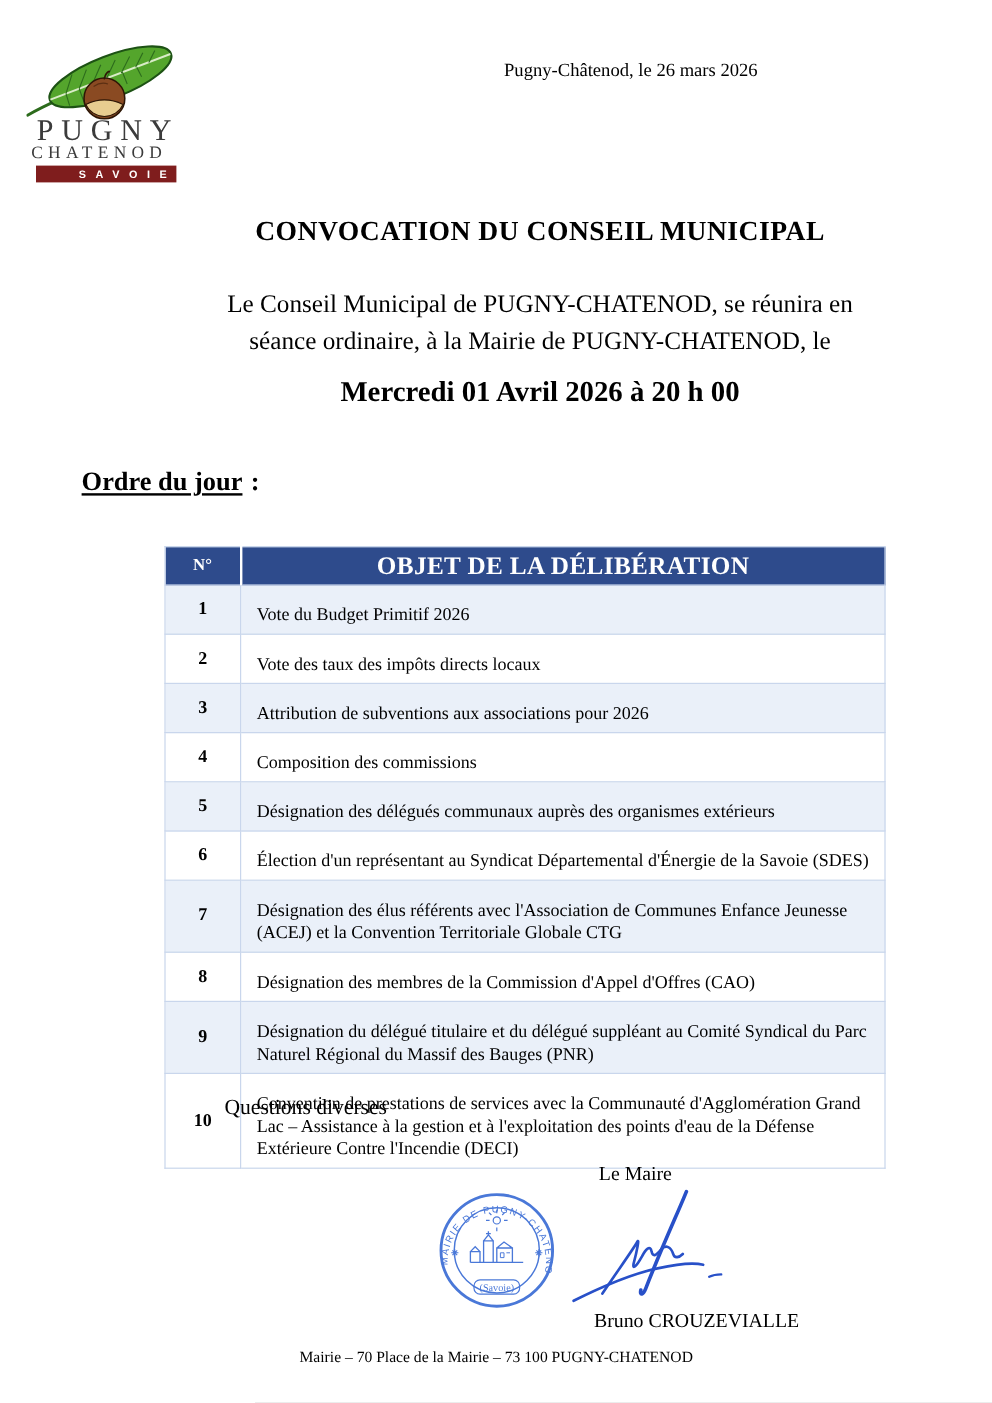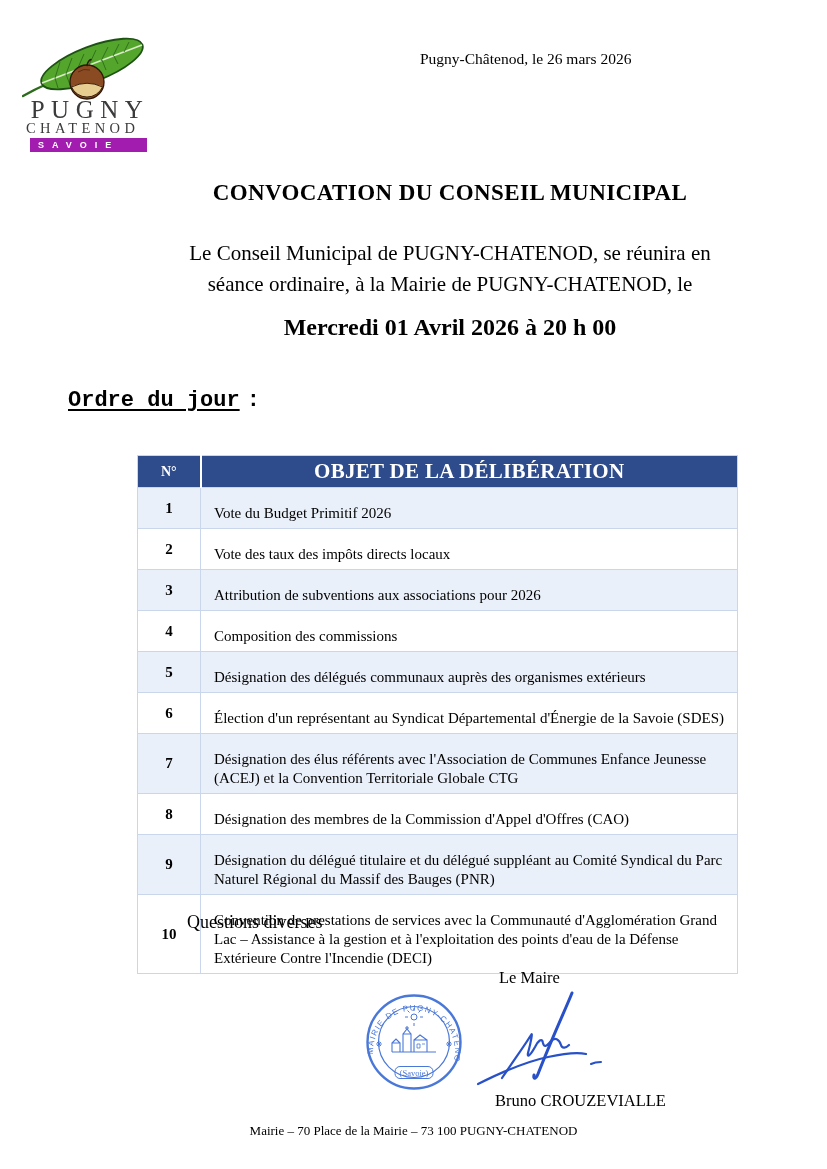--- a/index.html
+++ b/index.html
@@ -20,42 +20,42 @@
   .commune-name {
     position: absolute; left: 5px; top: 62px; width: 126px;
     font-size: 25px; letter-spacing: 6.5px; color: #3b3b3b; white-space: nowrap; text-align: center;
   }
   .commune-name2 {
     position: absolute; left: 4px; top: 86px; width: 126px;
     font-size: 14.5px; letter-spacing: 4.4px; color: #3b3b3b; white-space: nowrap;
   }
   .savoie-banner {
     position: absolute; left: 8px; top: 104px; width: 117px; height: 14px;
-    background: #a21caf; color: #fff;
+    background: #7f1d1d; color: #fff;
     font-family: "Liberation Sans", sans-serif;
     font-size: 9px; font-weight: bold; letter-spacing: 8px;
-    text-align: left; line-height: 14px; text-indent: 8px;
+    text-align: right; line-height: 14px; text-indent: 8px;
   }
 
   
   .dateline {
     position: absolute; left: 420px; top: 50px;
     font-size: 15.5px; white-space: nowrap;
   }
   .centered {
     position: absolute; left: 0; width: 827px;
     padding-left: 73px; text-align: center;
   }
   .doc-title { top: 180px; font-size: 23px; font-weight: bold; letter-spacing: 0.4px; }
   .intro-1 { top: 241px; font-size: 21px; }
   .intro-2 { top: 272px; font-size: 21px; }
   .meeting-dt { top: 314px; font-size: 24px; font-weight: bold; }
   .agenda-heading {
     position: absolute; left: 68px; top: 388px;
-    font-size: 22px; font-weight: bold; font-family: Liberation Mono, monospace;
+    font-size: 22px; font-weight: bold;
   }
   .agenda-heading .u { text-decoration: underline; text-underline-offset: 3px; }
   .agenda-heading .colon { margin-left: 7px; }
 
   
   table.agenda {
     position: absolute; left: 137px; top: 455px; width: 601px;
     border-collapse: collapse; font-size: 15px;
     border: 1px solid #c9d6ec;
   }

